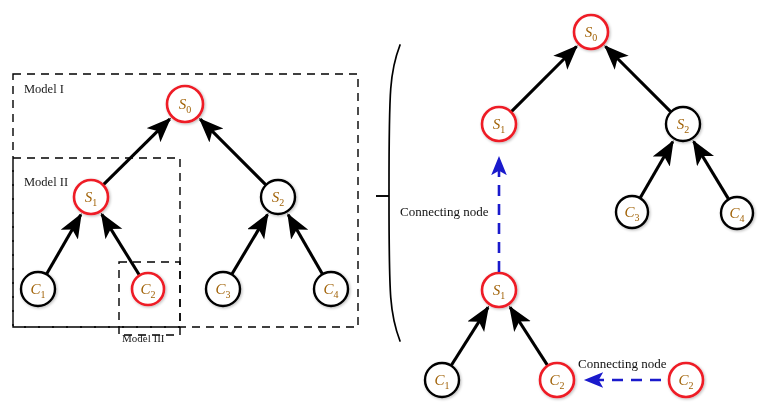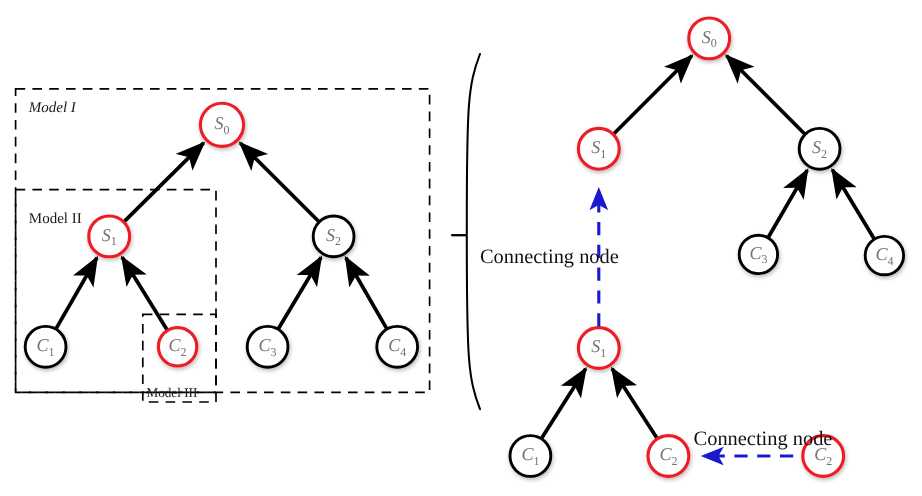--- a/index.html
+++ b/index.html
@@ -20,21 +20,21 @@
     left: 0;
     top: 0;
     width: 768px;
     height: 413px;
   }
   .node-label {
     position: absolute;
     font-family: "Liberation Serif", serif;
     font-style: italic;
     font-size: 15px;
-    color: #737373;
+    color: #a16207;
     transform: translate(-50%, -50%);
     white-space: nowrap;
     pointer-events: none;
   }
   .node-label sub {
     font-size: 10px;
     font-style: normal;
   }
   .box-label {
     position: absolute;
@@ -42,21 +42,21 @@
     font-size: 12.5px;
     color: #1a1a1a;
     white-space: nowrap;
   }
   .box-label.small {
     font-size: 11px;
   }
   .conn-label {
     position: absolute;
     font-family: "Liberation Serif", serif;
-    font-size: 17px;
+    font-size: 13px;
     color: #111111;
     white-space: nowrap;
   }
 </style>
 </head>
 <body>
 
 <div id="stage">
   <svg id="canvas" viewBox="0 0 768 413">
     <defs>
@@ -130,23 +130,23 @@
         <circle cx="557" cy="380" r="17" fill="#ffffff" stroke="#ee1c25" stroke-width="2.6" filter="url(#softshadow)"></circle>
         <circle cx="686" cy="380" r="17" fill="#ffffff" stroke="#ee1c25" stroke-width="2.6" filter="url(#softshadow)"></circle>
       </g>
     <g id="connector-arrows">
         <line x1="499" y1="272" x2="499" y2="158" stroke="#1a1acc" stroke-width="2.6" stroke-dasharray="11 8" marker-end="url(#arrow-blue)"></line>
         <line x1="661" y1="380" x2="586" y2="380" stroke="#1a1acc" stroke-width="2.6" stroke-dasharray="11 8" marker-end="url(#arrow-blue)"></line>
       </g>
   </svg>
 
   <div id="labels-layer">
-      <div class="box-label" style="left: 24px; top: 82px; font-style: italic;">Model I</div>
+      <div class="box-label" style="left: 24px; top: 82px;">Model I</div>
       <div class="box-label" style="left: 24px; top: 175px;">Model II</div>
-      <div class="box-label small" style="left: 122px; top: 322px;">Model III</div>
+      <div class="box-label small" style="left: 122px; top: 332px;">Model III</div>
       <div class="node-label" style="left: 185px; top: 105px;">S<sub>0</sub></div>
       <div class="node-label" style="left: 91px; top: 198px;">S<sub>1</sub></div>
       <div class="node-label" style="left: 278px; top: 198px;">S<sub>2</sub></div>
       <div class="node-label" style="left: 38px; top: 290px;">C<sub>1</sub></div>
       <div class="node-label" style="left: 148px; top: 290px;">C<sub>2</sub></div>
       <div class="node-label" style="left: 223px; top: 290px;">C<sub>3</sub></div>
       <div class="node-label" style="left: 331px; top: 290px;">C<sub>4</sub></div>
       <div class="node-label" style="left: 591px; top: 33px;">S<sub>0</sub></div>
       <div class="node-label" style="left: 499px; top: 125px;">S<sub>1</sub></div>
       <div class="node-label" style="left: 683px; top: 125px;">S<sub>2</sub></div>

